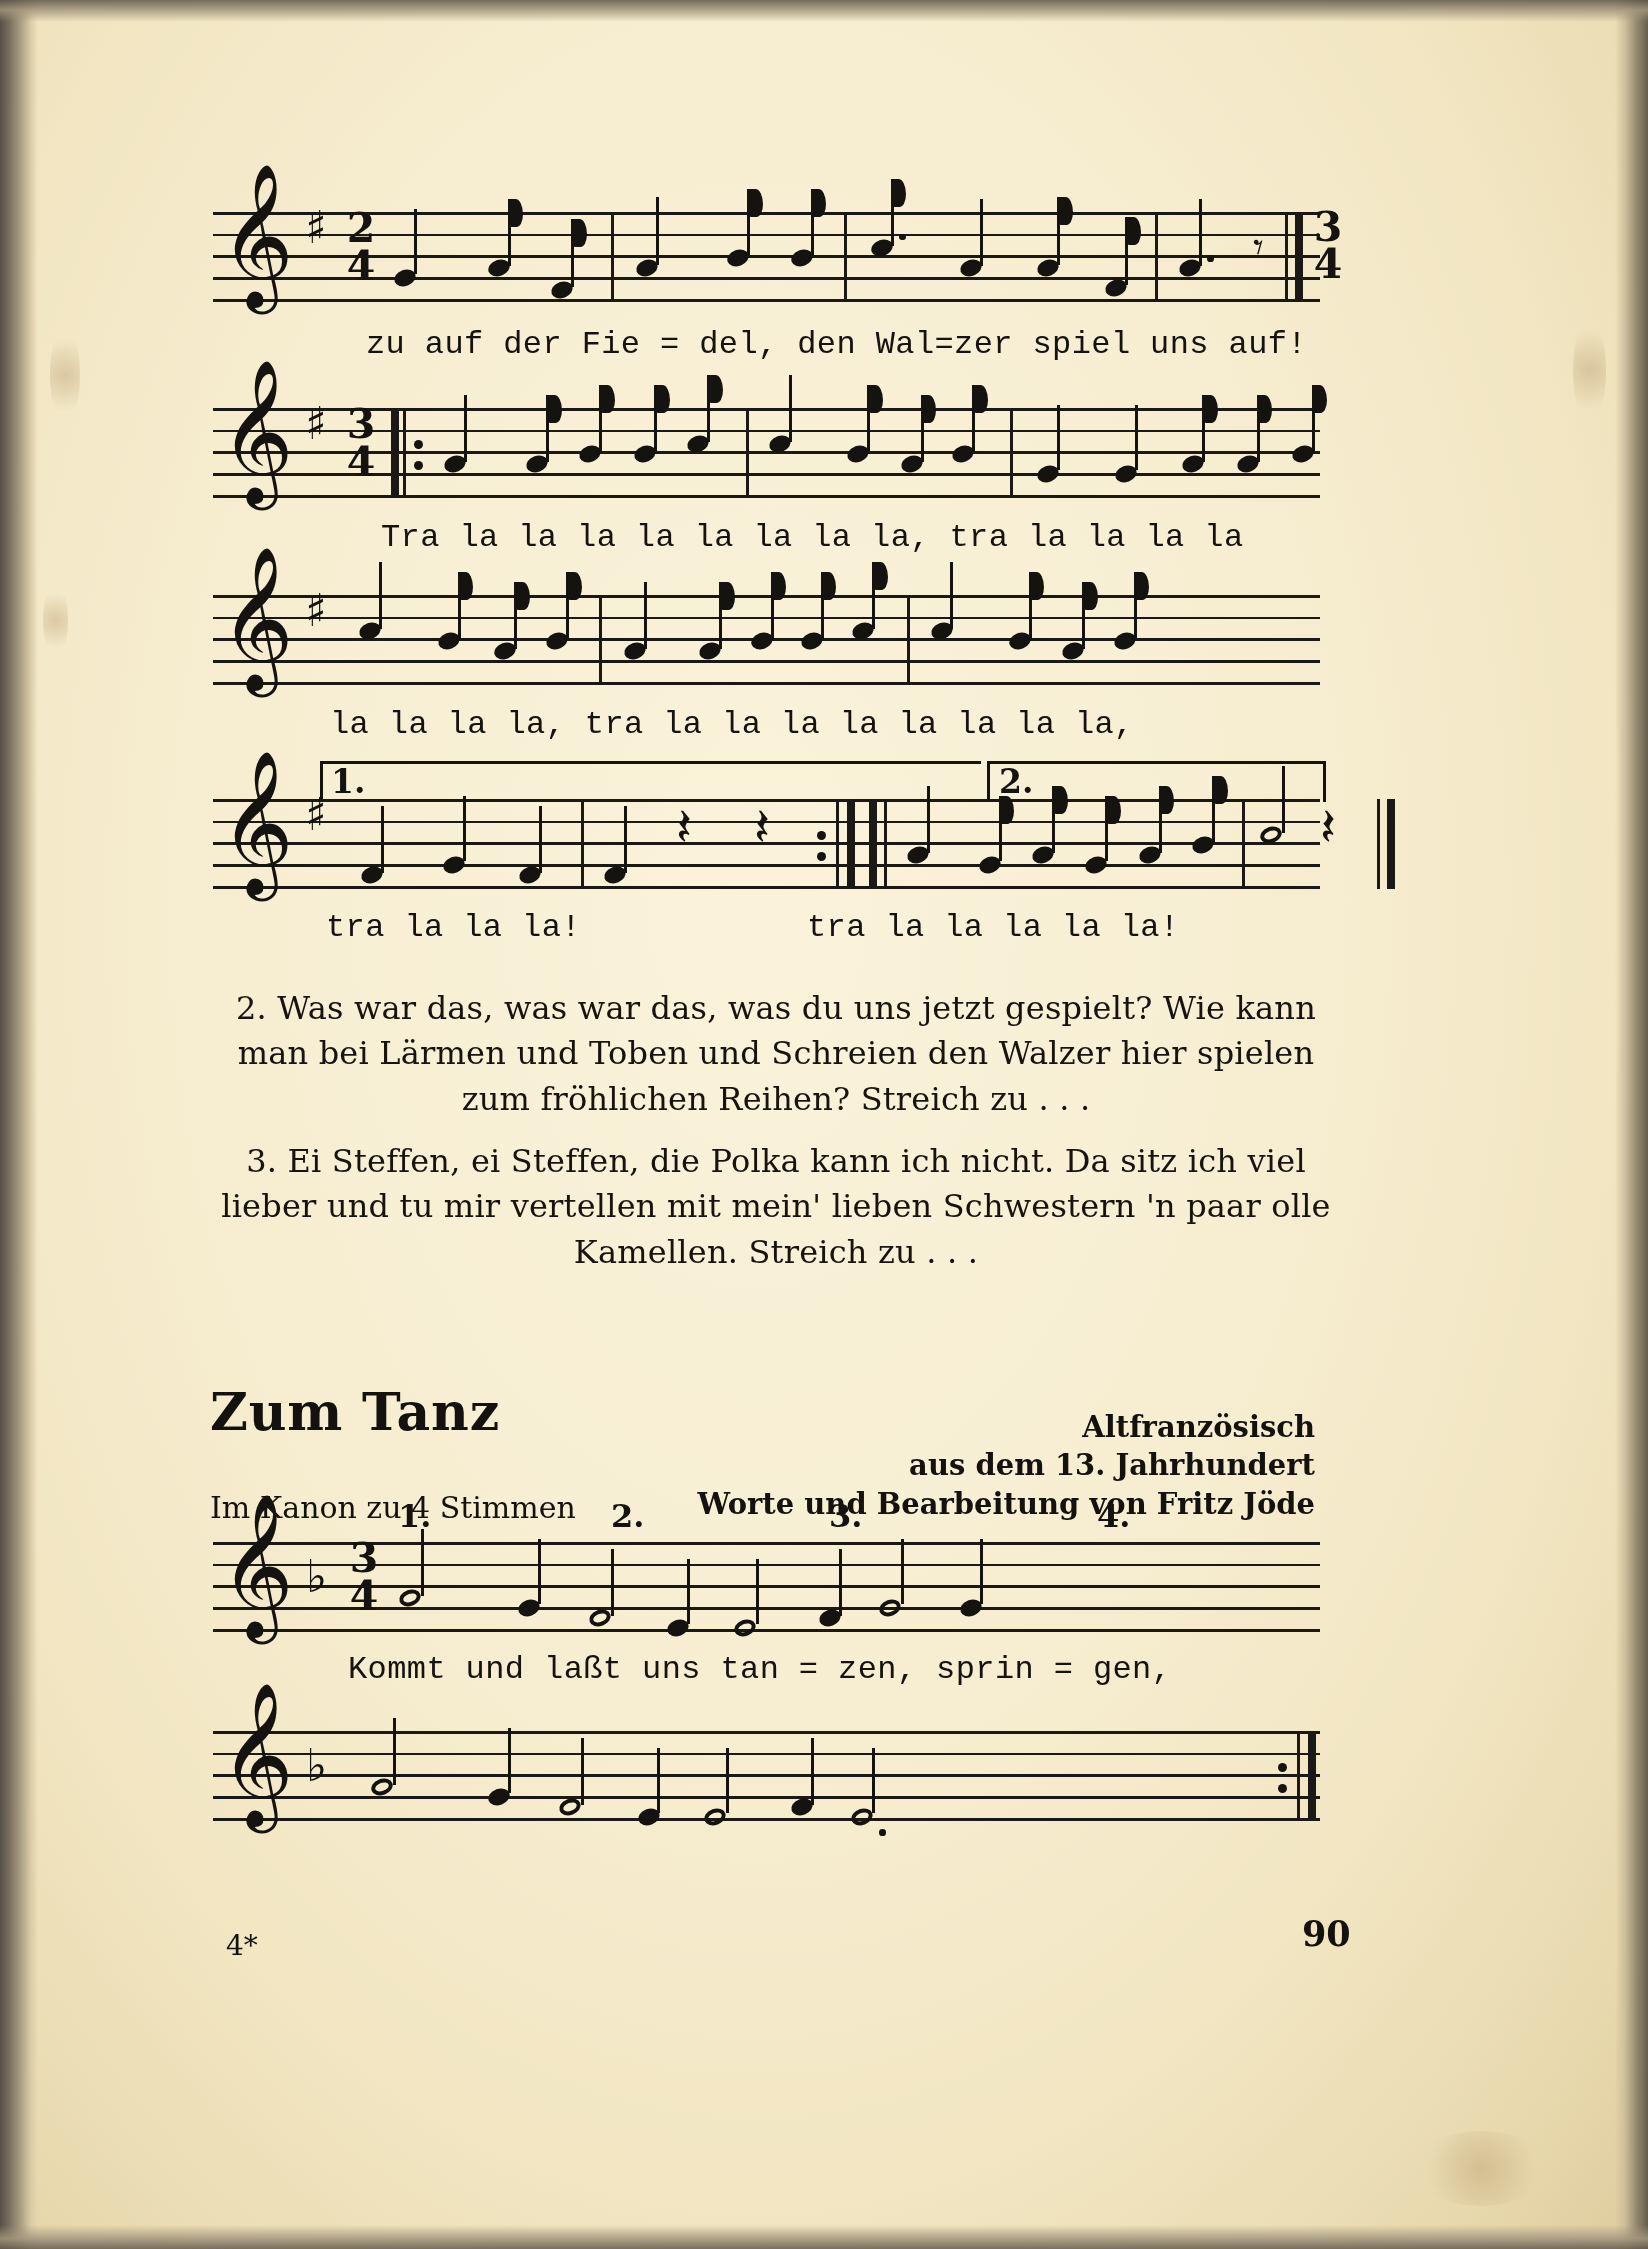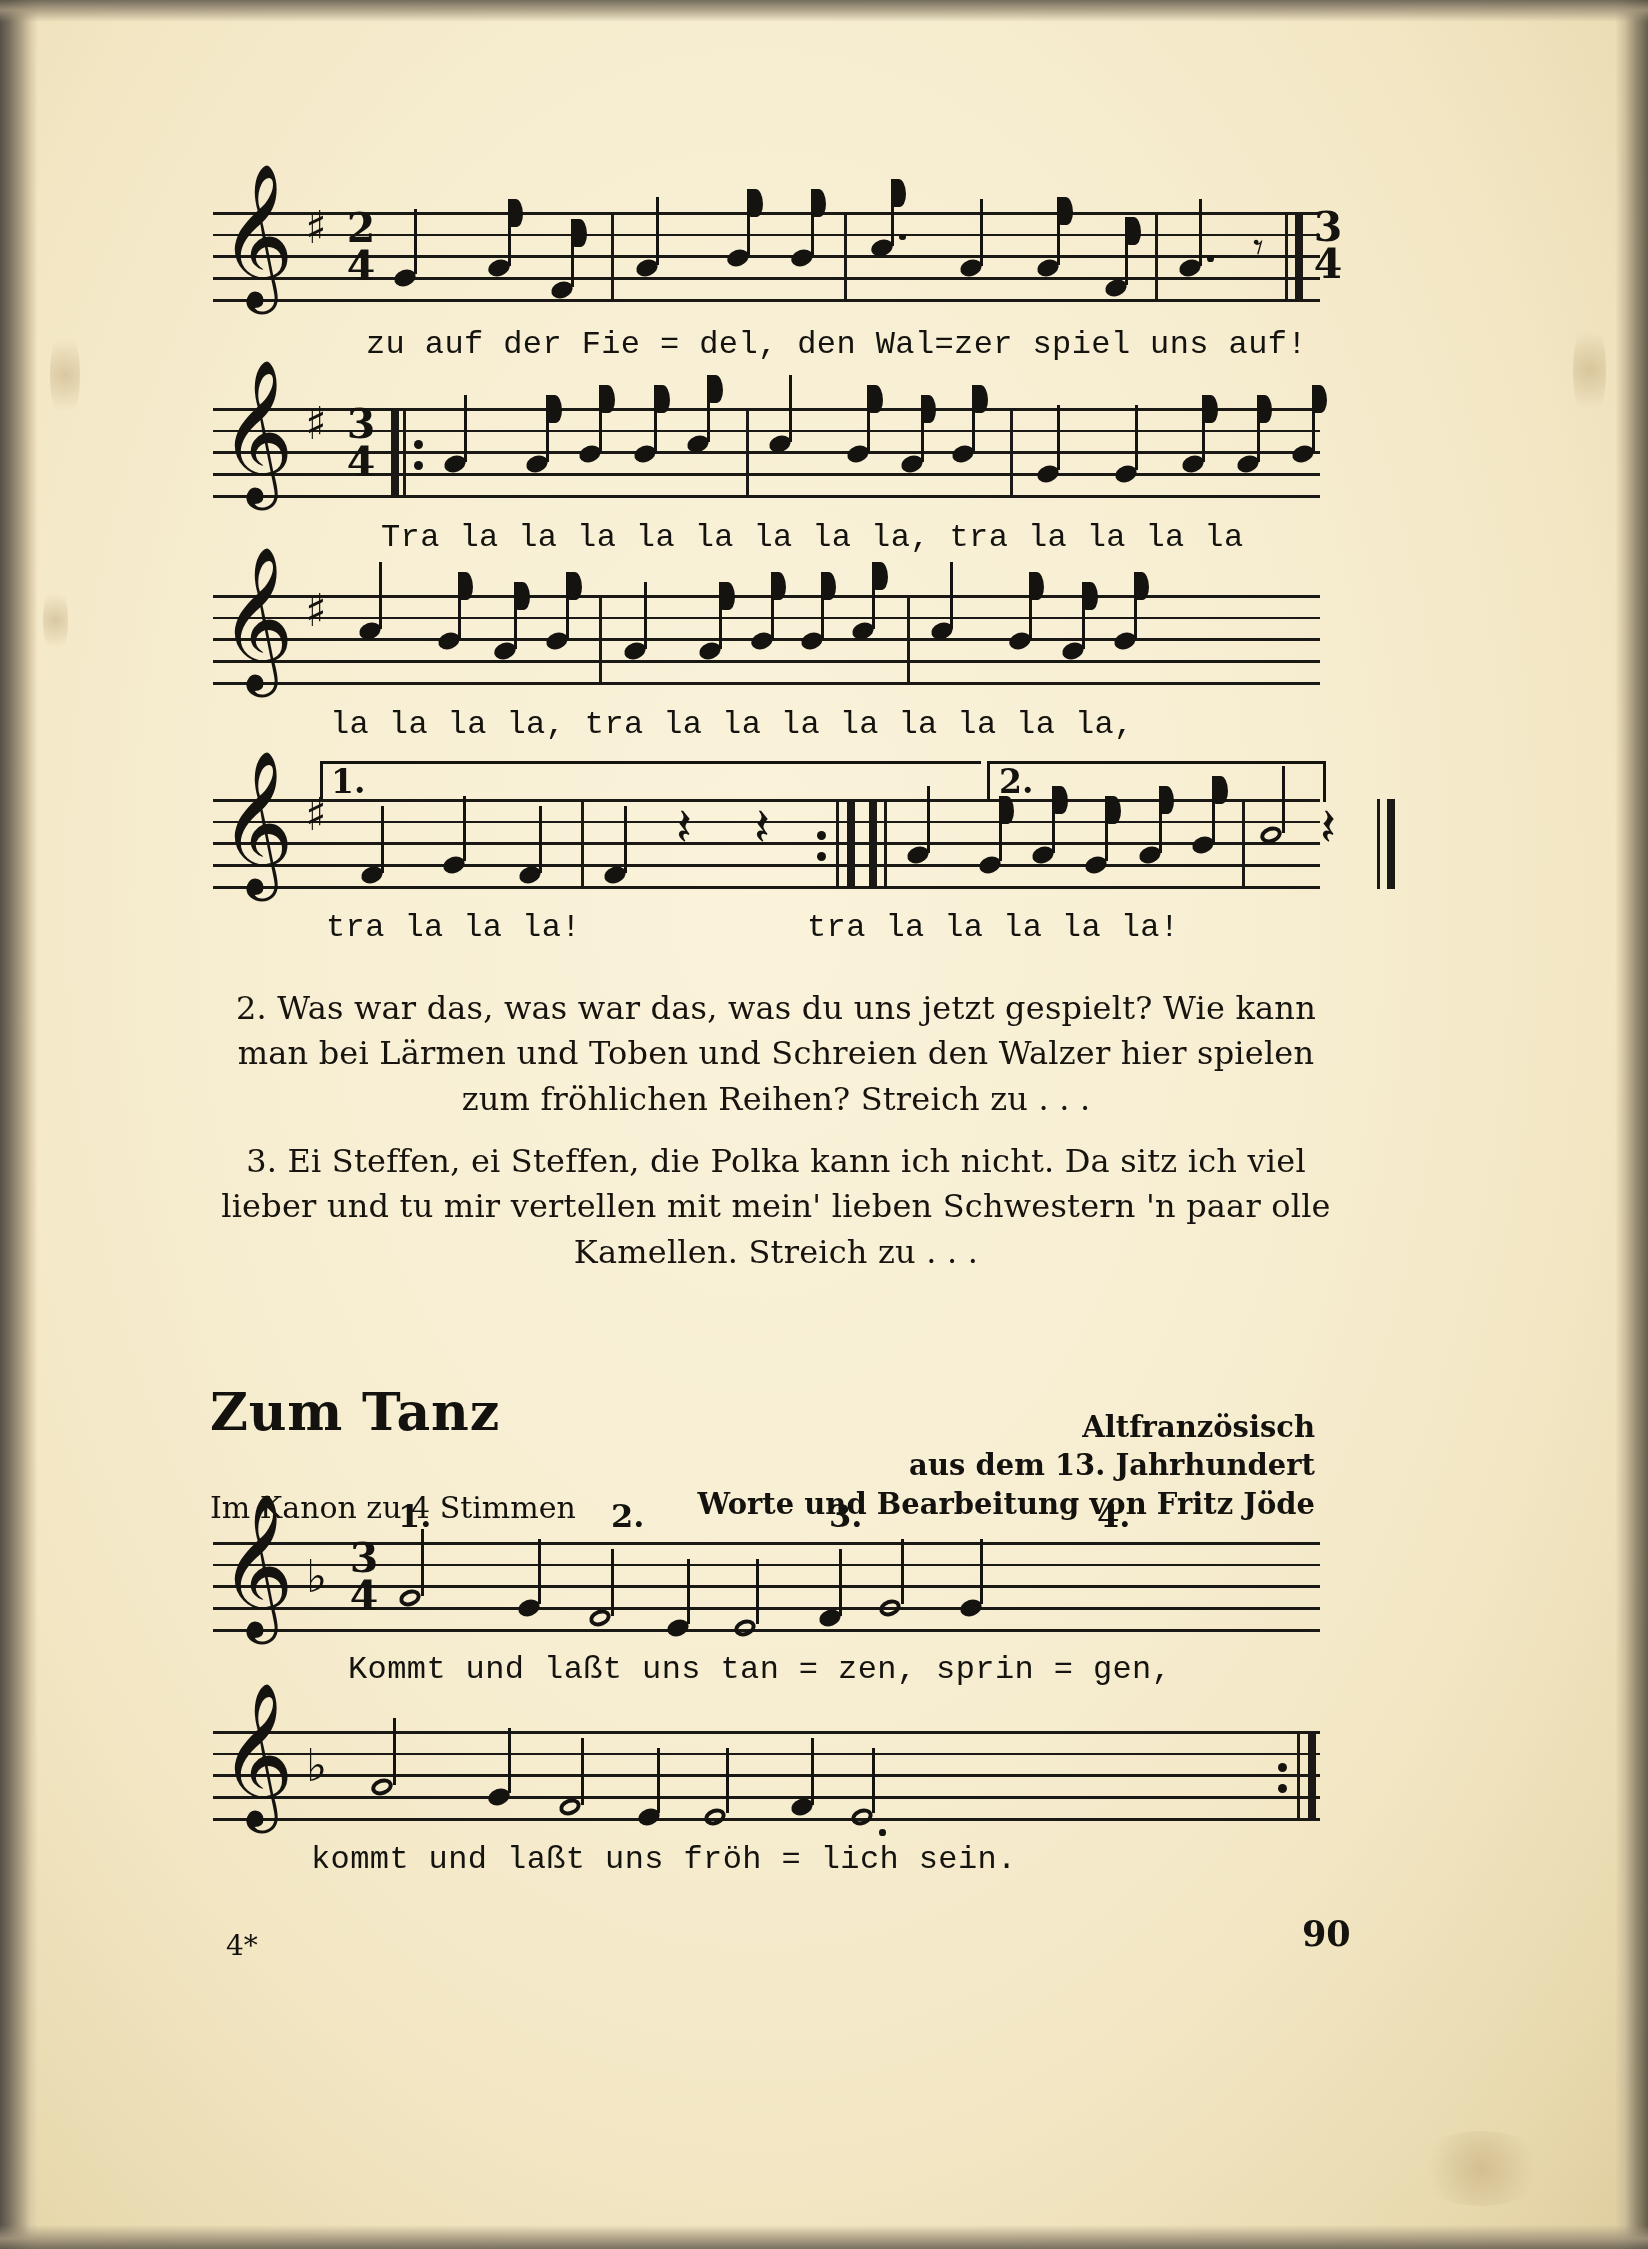--- a/index.html
+++ b/index.html
@@ -625,19 +625,18 @@
     <div class="stem" style="left:659px;top:16.6px;height:65px;"></div>
     <div class="dot" style="left:666px;top:98px;"></div>
 
     <div class="repeat-dots">
       <span style="left:1065px;top:32px;"></span>
       <span style="left:1065px;top:53px;"></span>
     </div>
     <div class="barline" style="left:1084px;top:0;height:90px;"></div>
     <div class="barline thick" style="left:1095px;top:0;height:90px;"></div>
   </div>
-  <div class="lyric" style="left:311px;top:1841px;">kommt  und   laßt    uns     fröh  =  lich   sein.</div>
 
   <div class="signature-mark" style="left:226px;top:1929px;">4*</div>
   <div class="page-number" style="left:1302px;top:1913px;">90</div>
 
 </div>
 
 
 </body></html>

